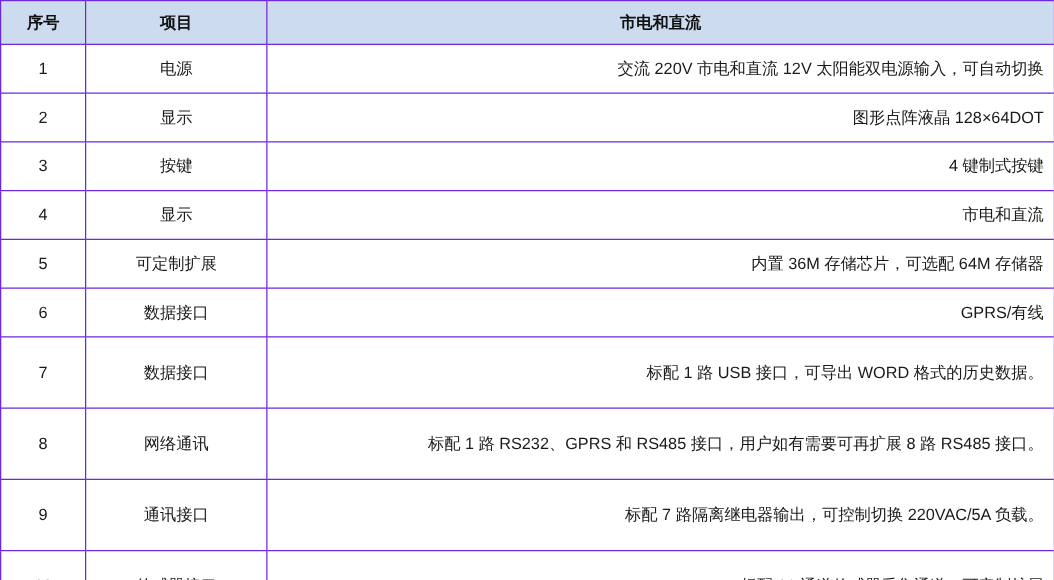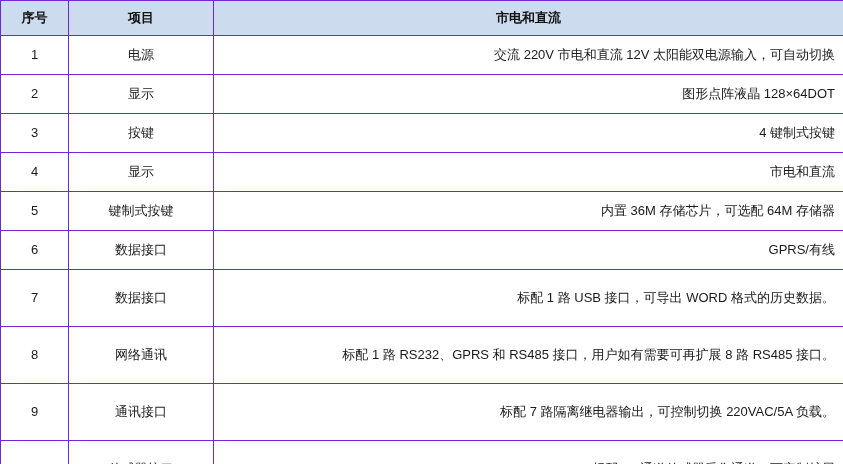--- a/index.html
+++ b/index.html
@@ -85,21 +85,21 @@
       <td class="cell-item">按键</td>
       <td class="cell-spec">4 键制式按键</td>
     </tr>
     <tr class="row-normal">
       <td class="cell-no">4</td>
       <td class="cell-item">显示</td>
       <td class="cell-spec">市电和直流</td>
     </tr>
     <tr class="row-normal">
       <td class="cell-no">5</td>
-      <td class="cell-item">键制式按键</td>
+      <td class="cell-item">可定制扩展</td>
       <td class="cell-spec">内置 36M 存储芯片，可选配 64M 存储器</td>
     </tr>
     <tr class="row-normal">
       <td class="cell-no">6</td>
       <td class="cell-item">数据接口</td>
       <td class="cell-spec">GPRS/有线</td>
     </tr>
     <tr class="row-tall">
       <td class="cell-no">7</td>
       <td class="cell-item">数据接口</td>

